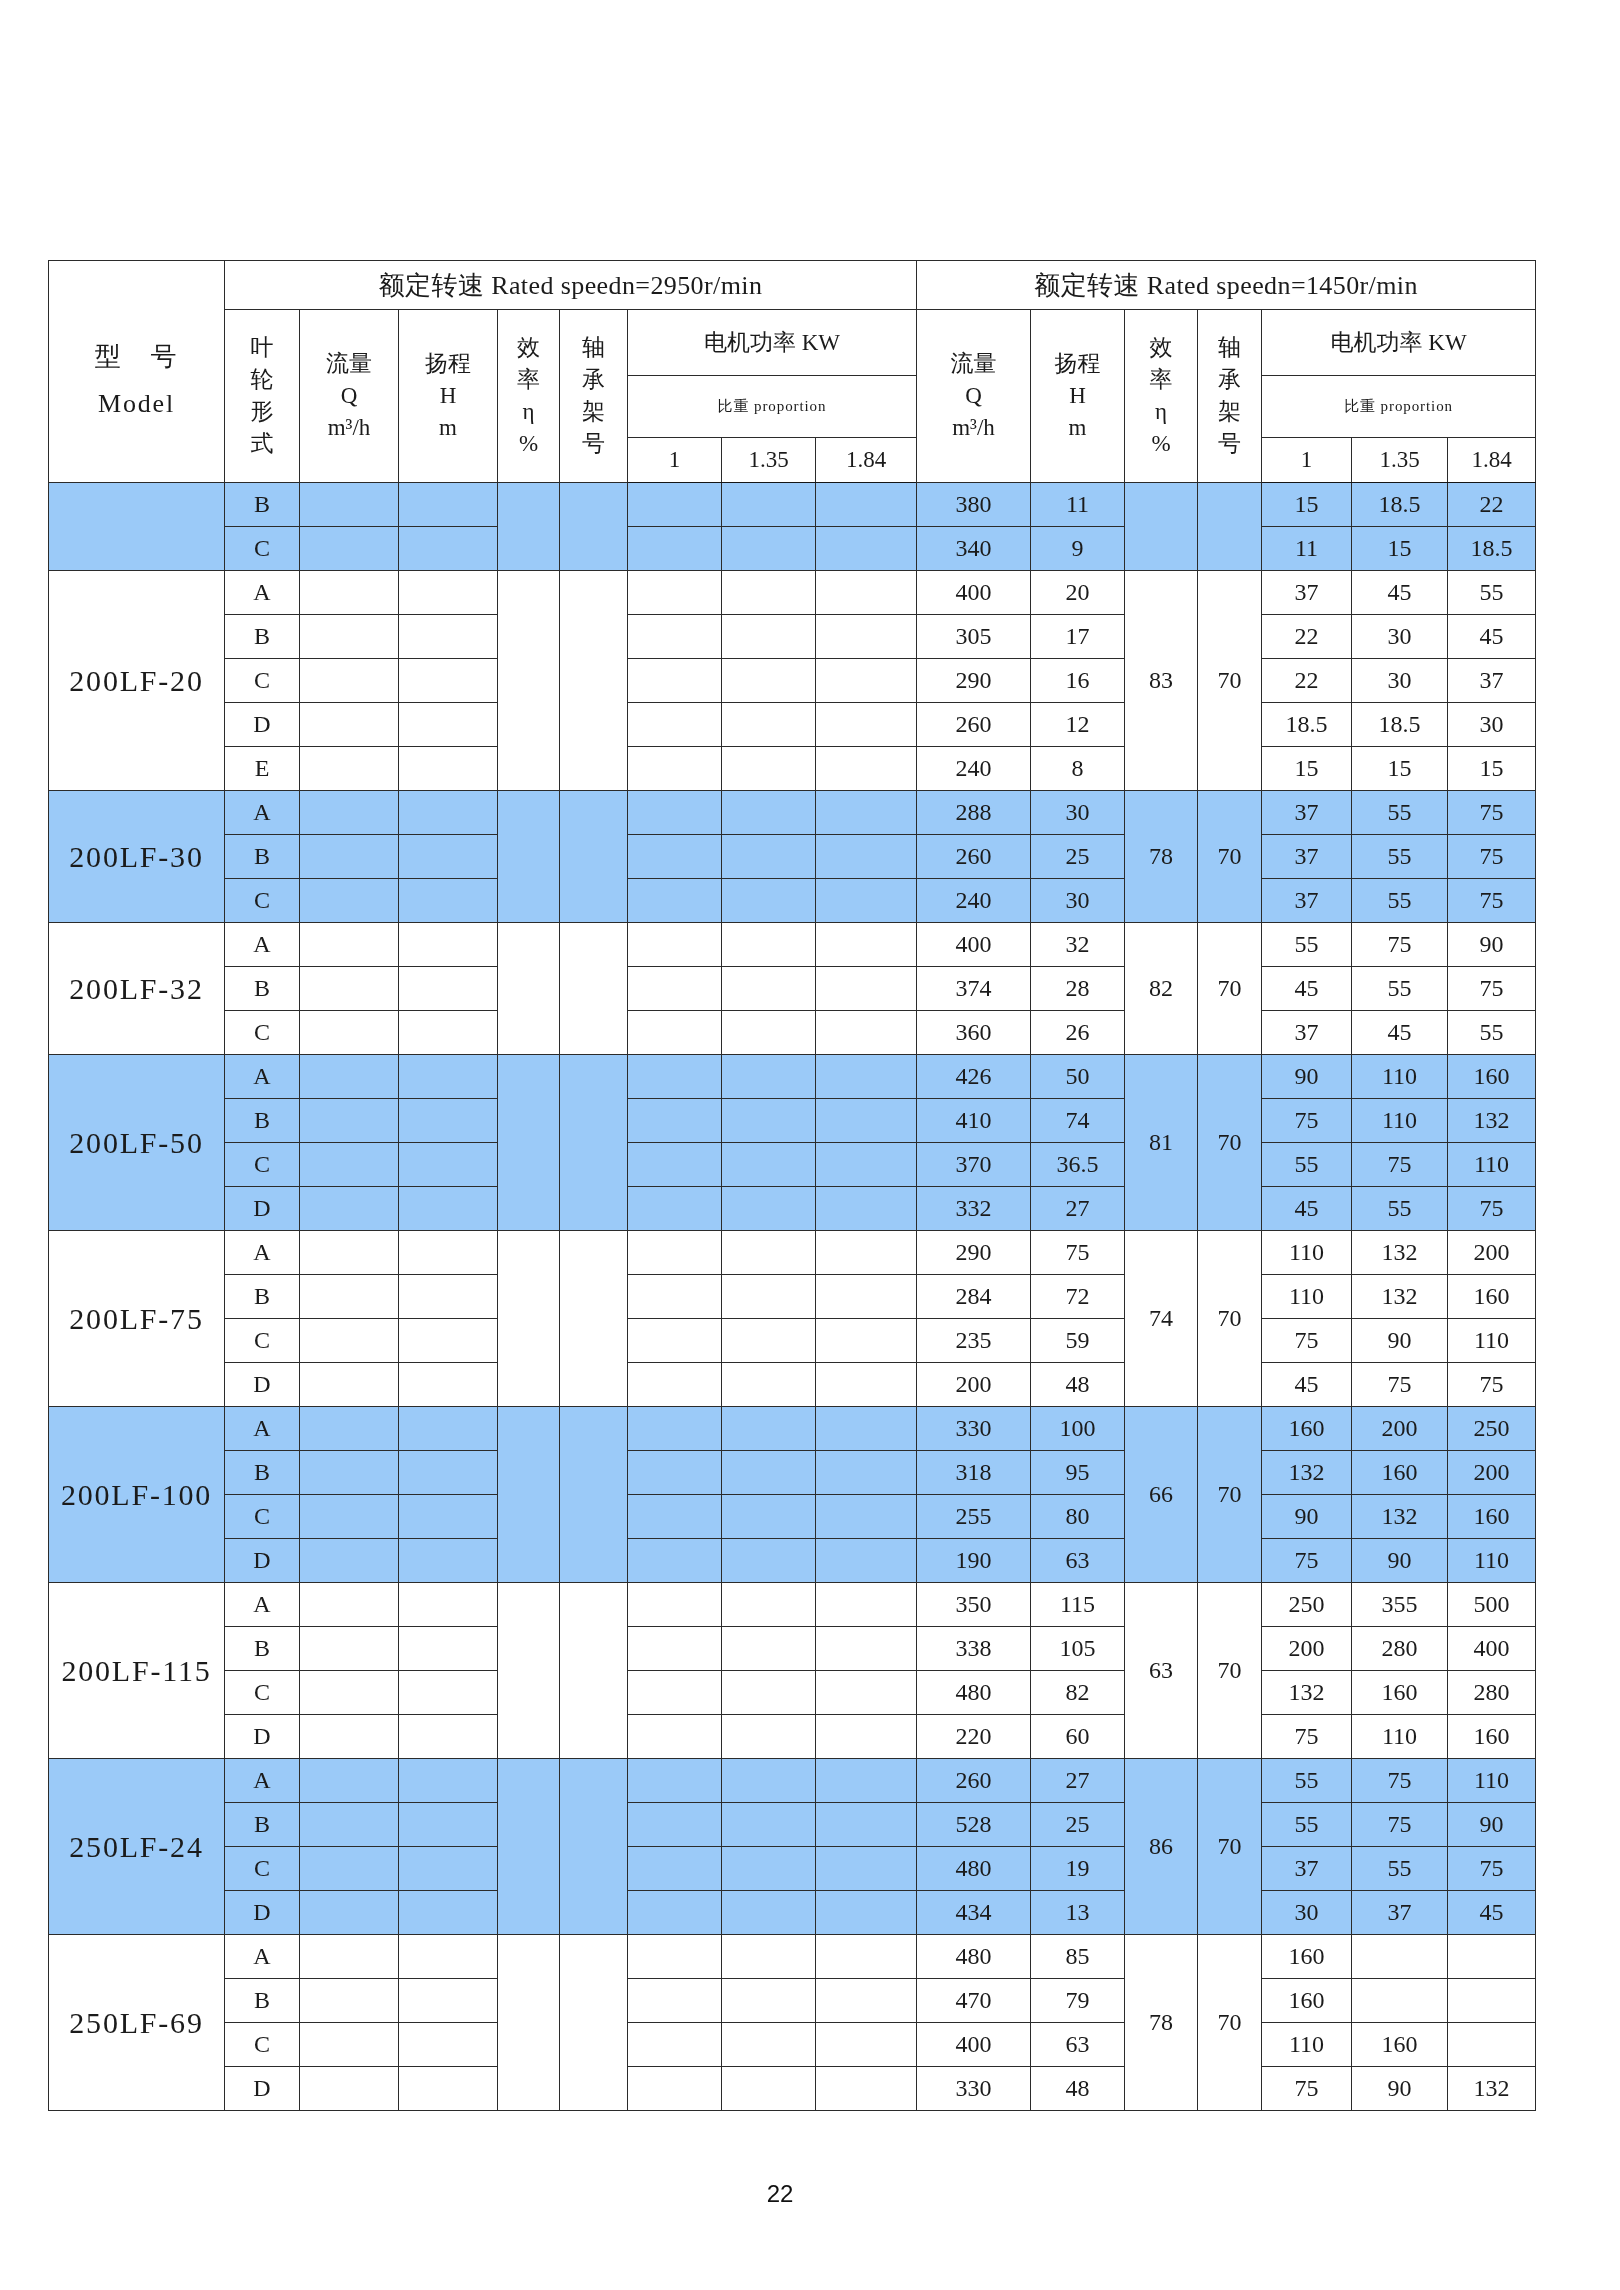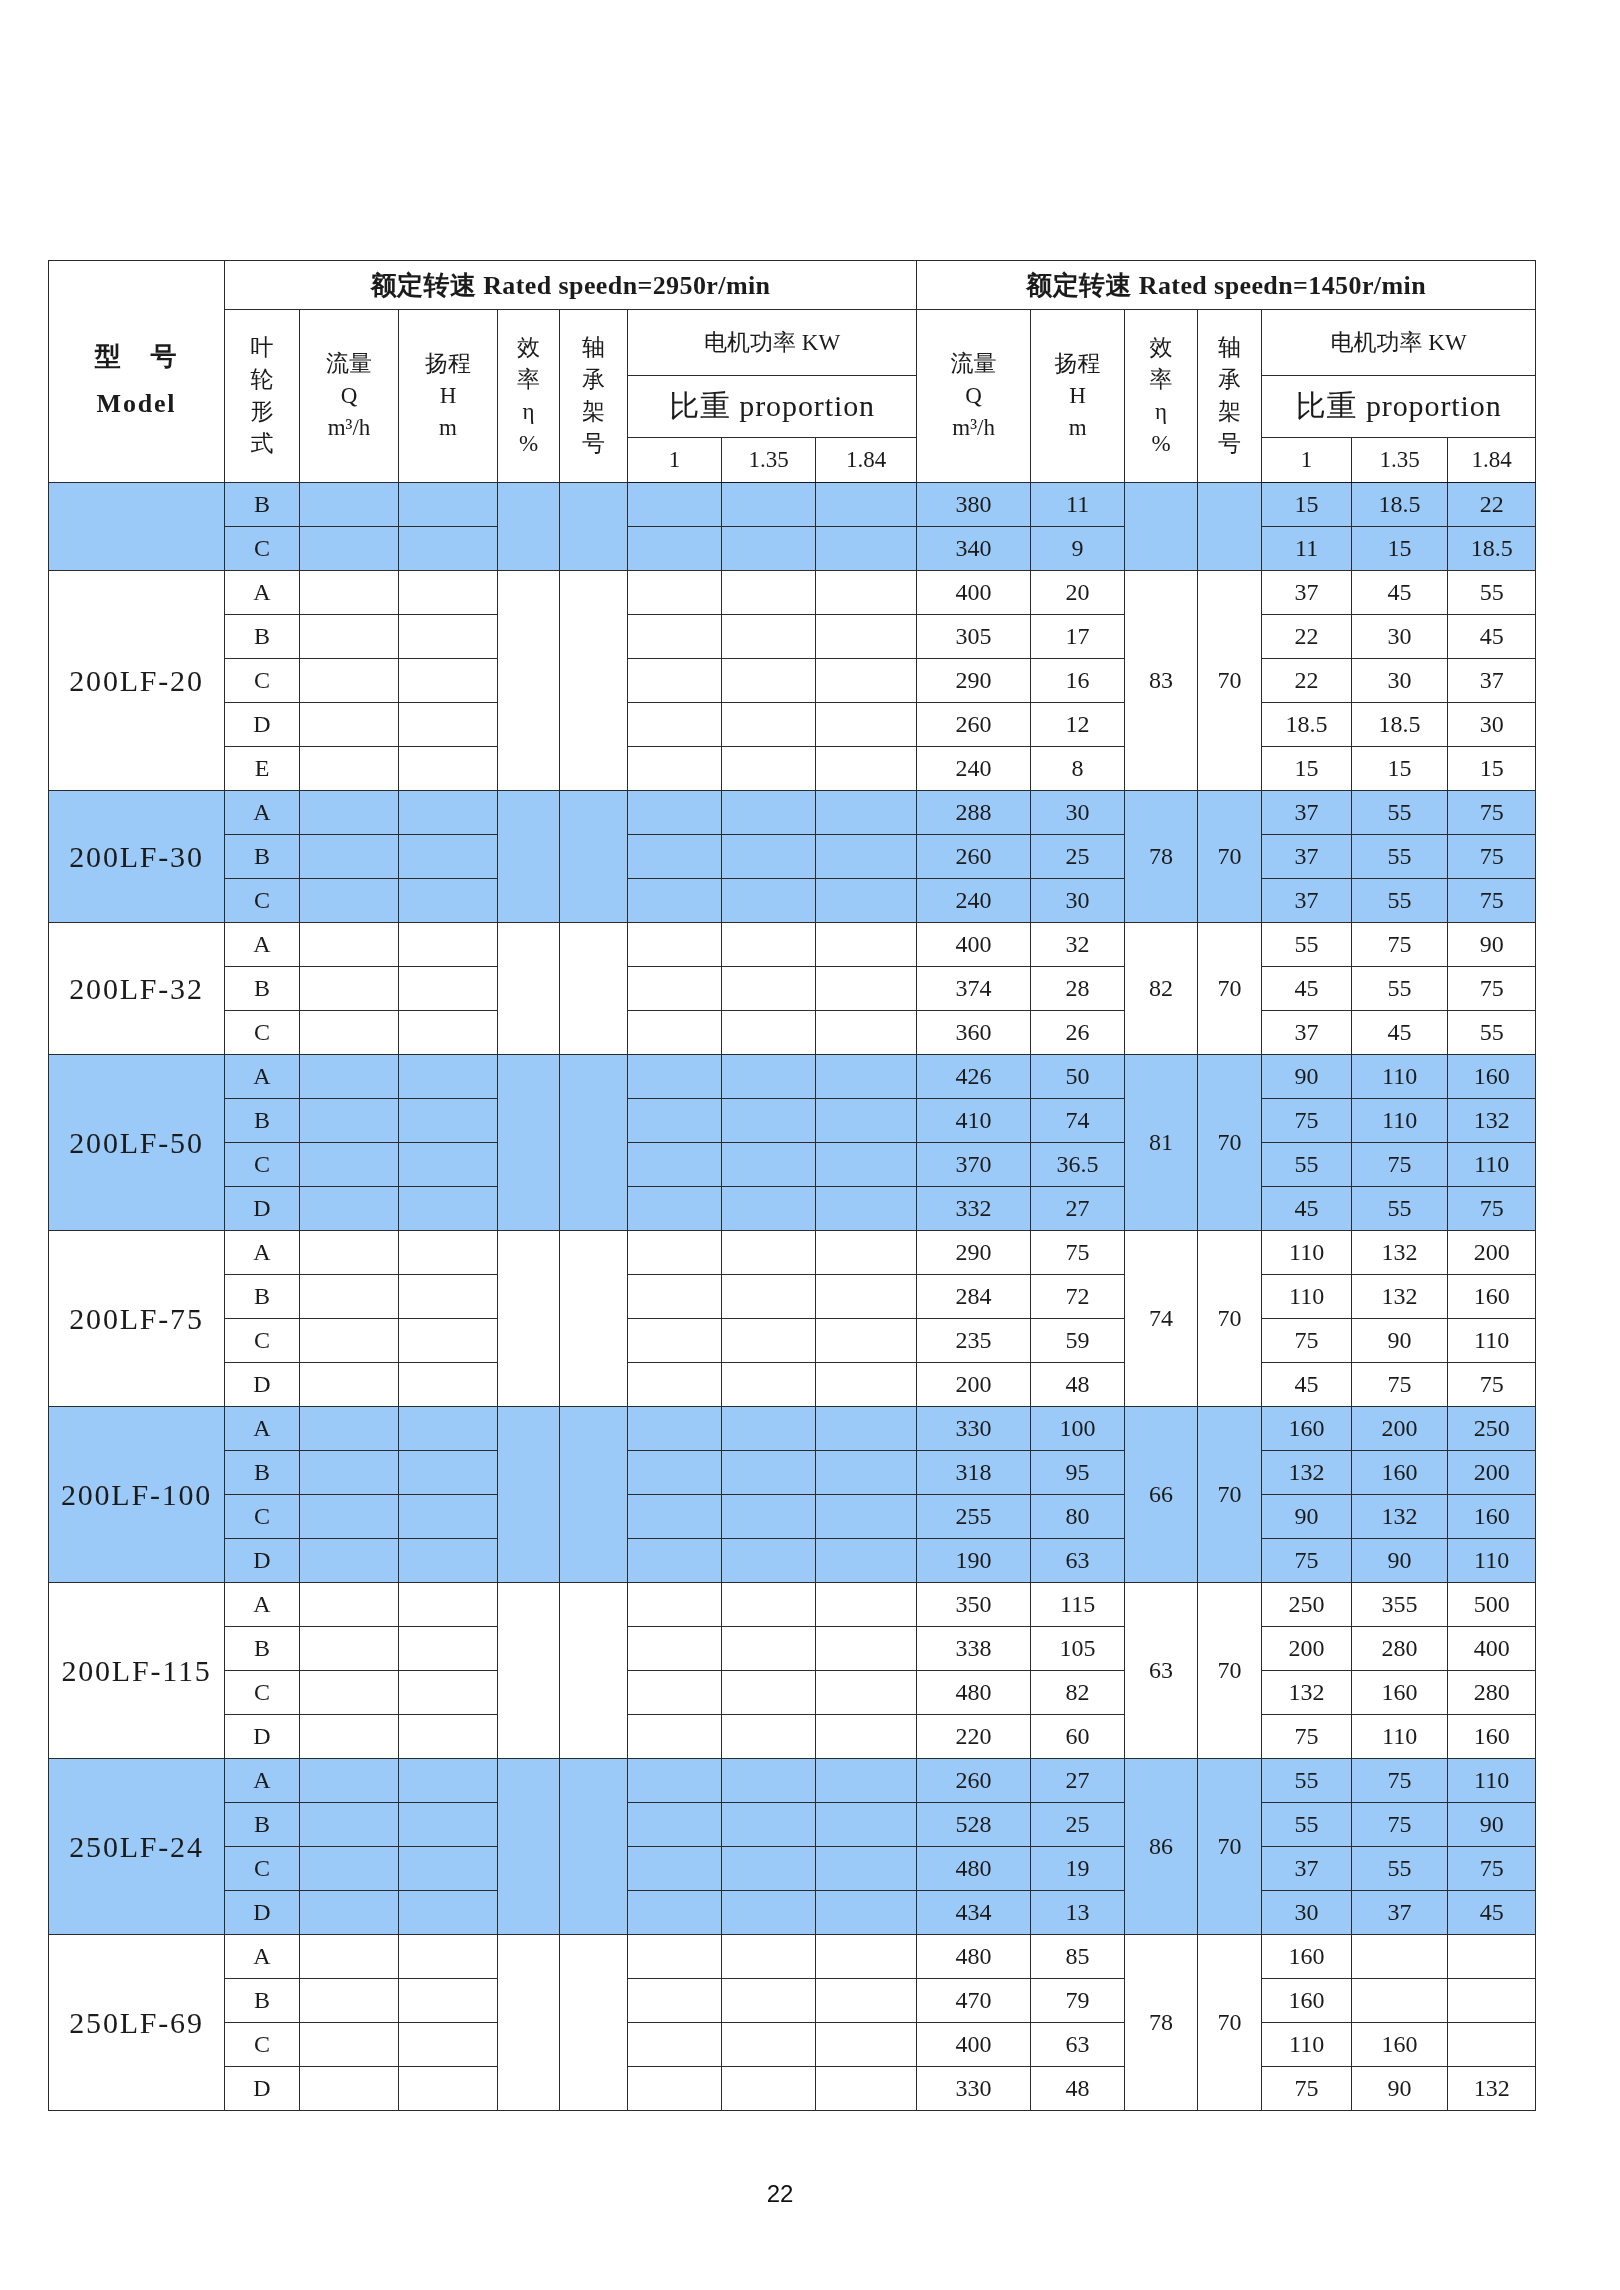--- a/index.html
+++ b/index.html
@@ -22,25 +22,25 @@
   }
   table.spec th, table.spec td {
     border: 0.9px solid var(--grid);
     padding: 0;
     text-align: center;
     vertical-align: middle;
     font-weight: normal;
     overflow: hidden;
   }
   .pre { white-space: pre-line; line-height: 1.4; }
-  tr.title-row th { height: 49px; font-size: 26px; font-weight: bold; letter-spacing: 0.4px; }
+  tr.title-row th { height: 49px; font-size: 26px; font-weight: normal; letter-spacing: 0.4px; }
   tr.row-kw th { font-size: 23px; }
   tr.row-kw { height: 66px; }
   tr.row-prop { height: 62px; }
-  tr.row-prop th { font-size: 30px; letter-spacing: 0.9px; }
+  tr.row-prop th { font-size: 15px; letter-spacing: 0.9px; }
   tr.row-ratio { height: 45px; }
   tr.row-ratio th { font-size: 23px; border-bottom: 1.8px solid var(--heavy); }
   th.vhead { font-size: 23px; }
   th.model-head { font-size: 24px; }
   th.model-head .pre { line-height: 1.8; letter-spacing: 1.8px; margin-top: 19px; }
   tbody tr { height: 44px; }
   tbody td { font-size: 24px; }
   tbody td.model { font-size: 30px; letter-spacing: 1.8px; }
   tbody tr.hl td { background: var(--hl); }
   tbody tr.block-start td { border-top: 1.8px solid var(--heavy); }

